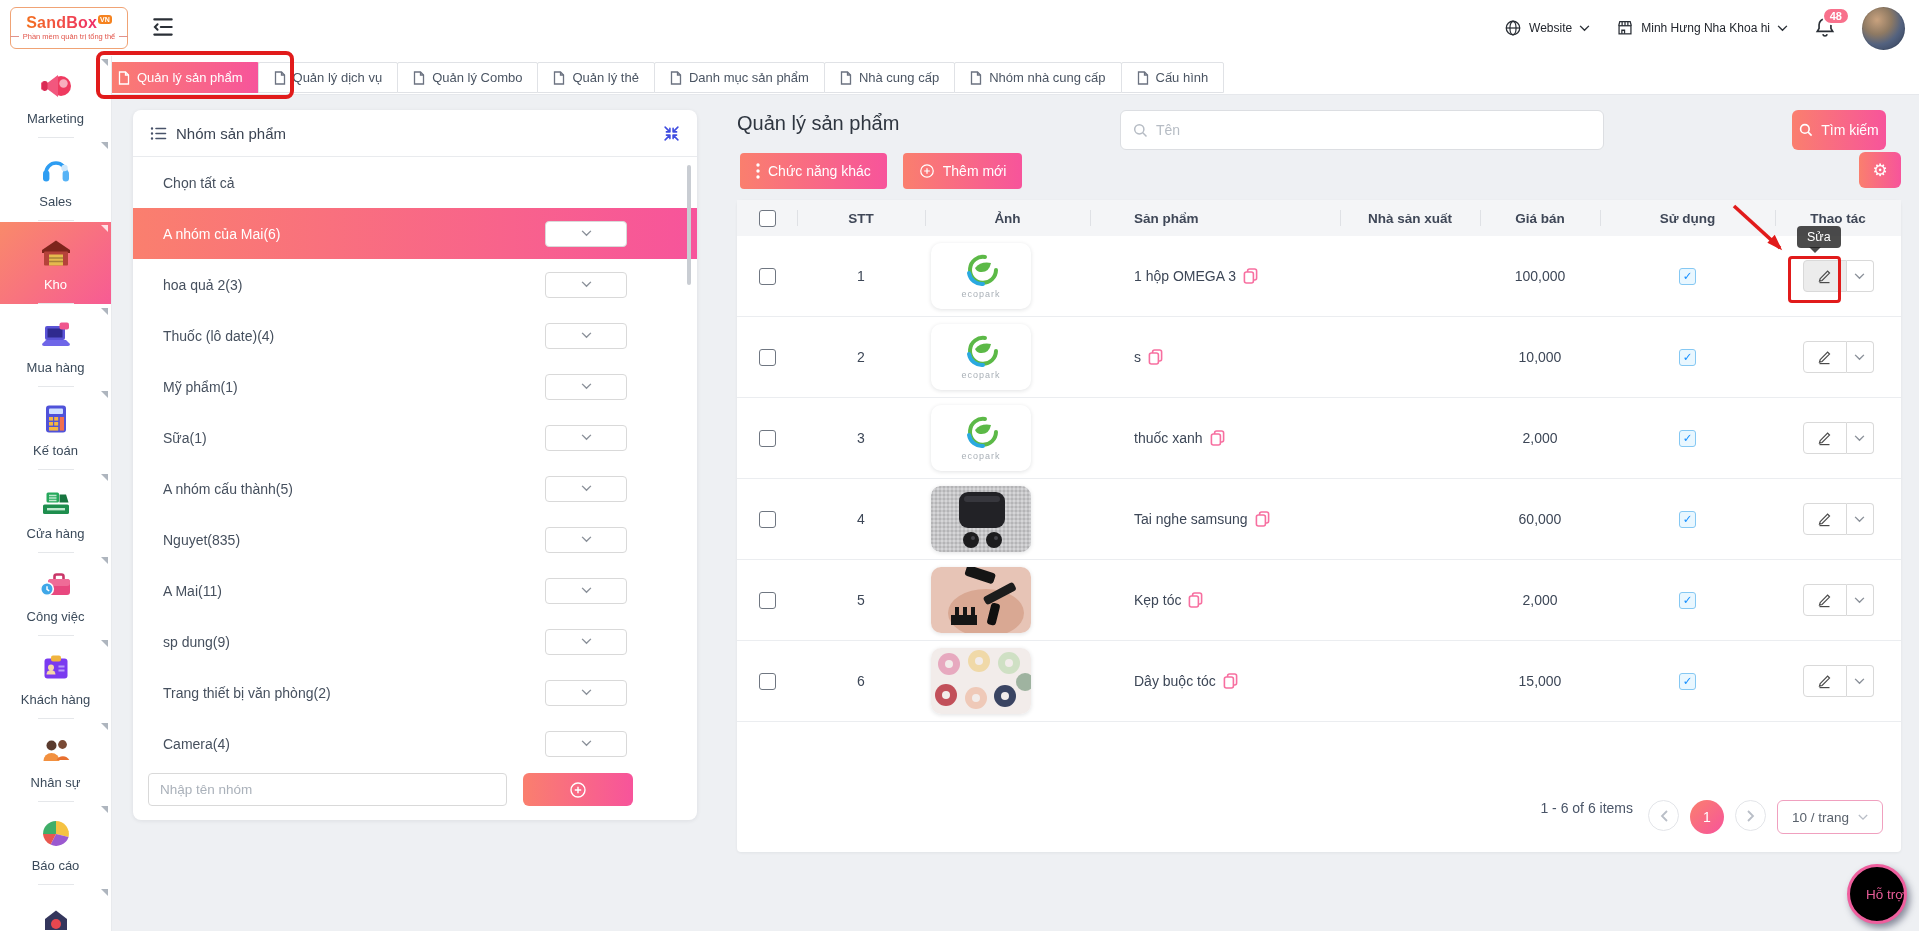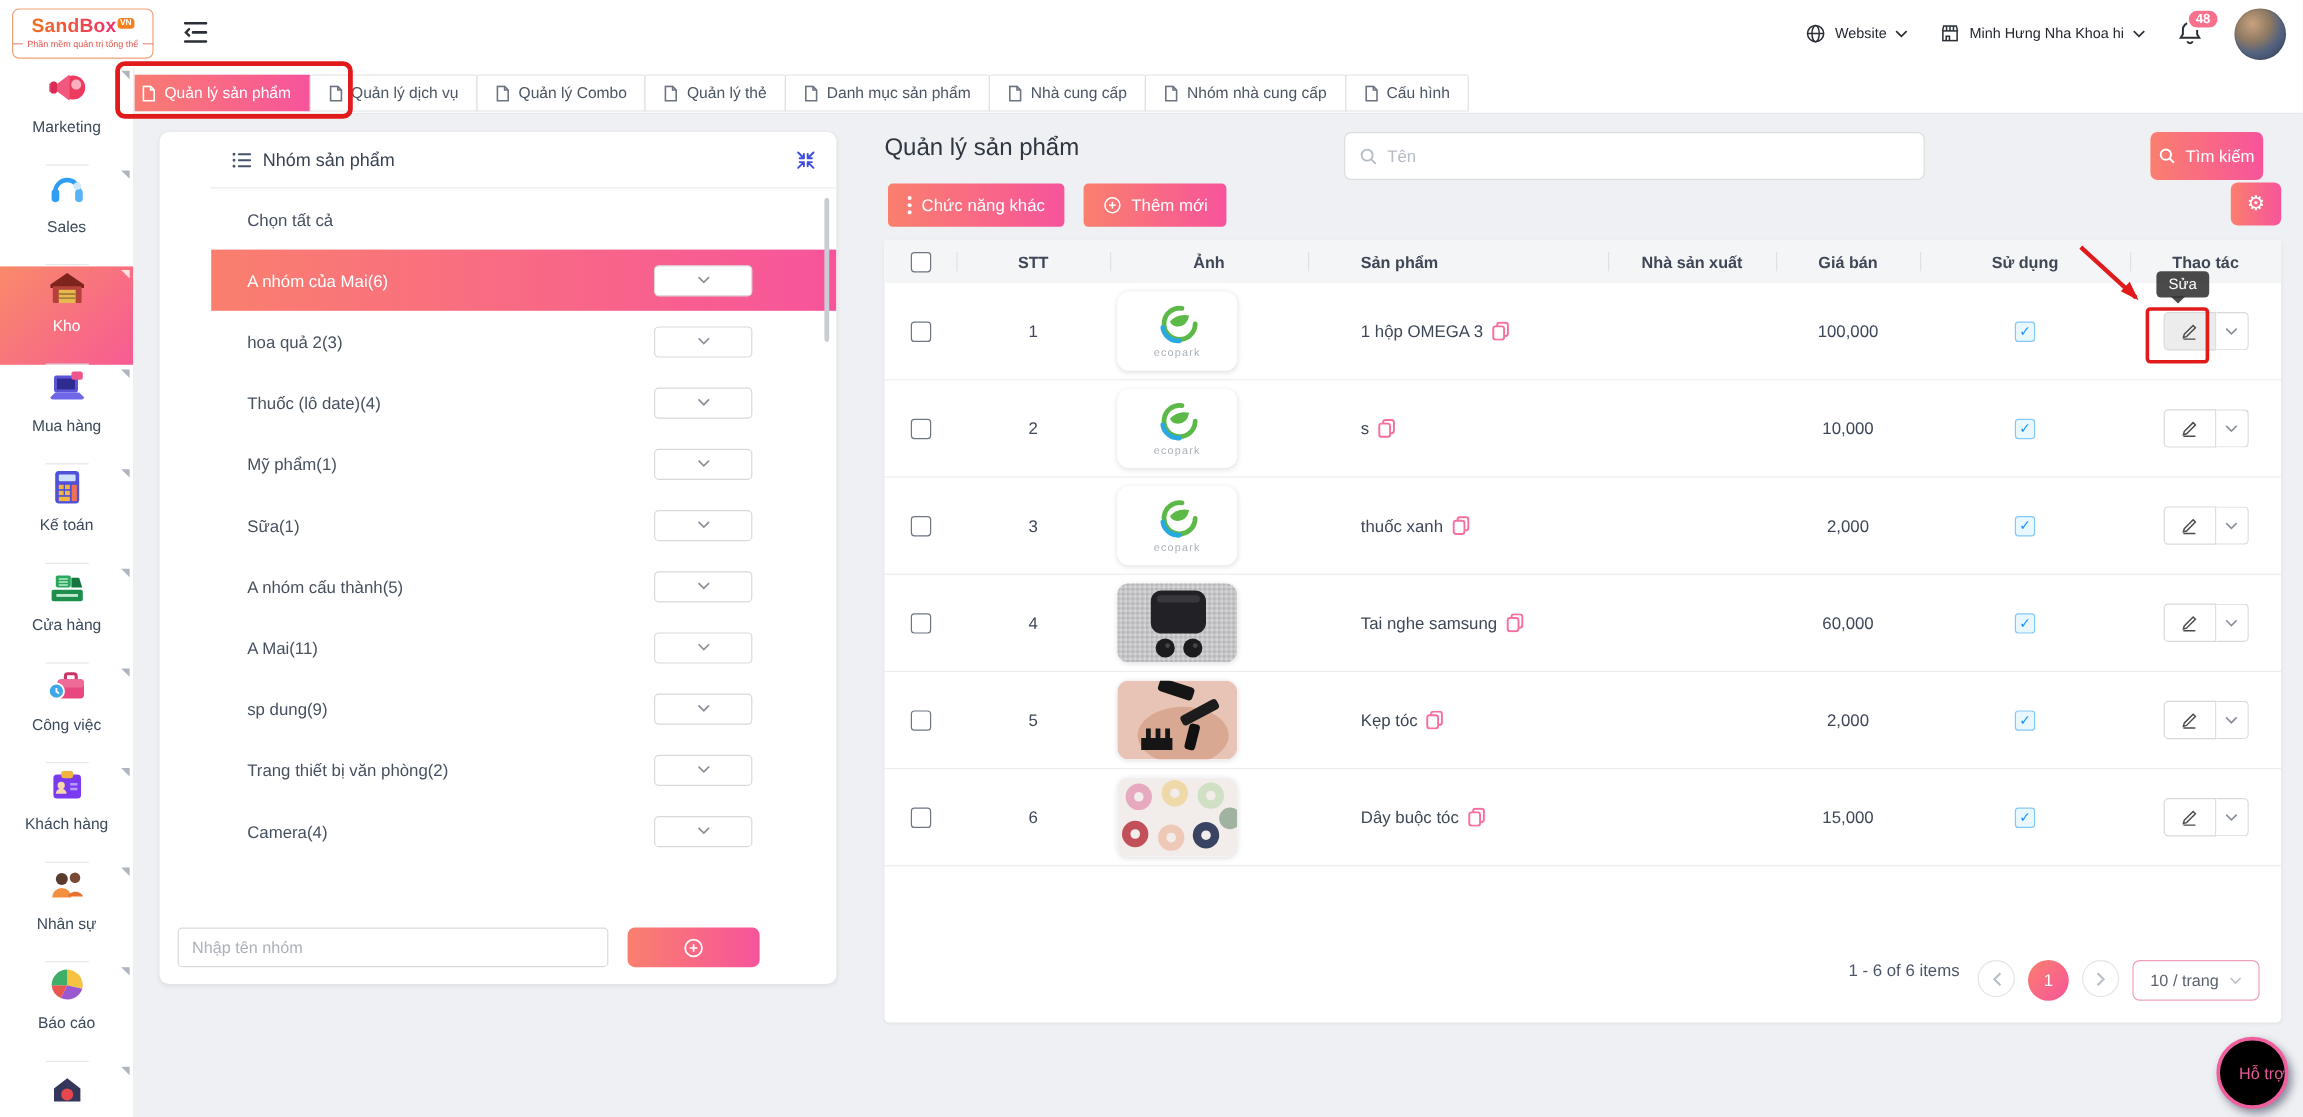--- a/index.html
+++ b/index.html
@@ -23,31 +23,31 @@
 
   
   .tabbar { position:absolute; left:103px; top:62px; display:flex; }
   .tab { height:31px; display:flex; align-items:center; gap:7px; padding:0 15px; background:#fff; border:1px solid #e0e2e6; margin-left:-1px; font-size:13px; color:#4b5563; white-space:nowrap; cursor:pointer; border-radius:2px 2px 0 0; }
   .tab.active { background:linear-gradient(90deg,#fa7f6e,#f7549b); color:#fff; border-color:transparent; font-weight:500; }
   .tab.active svg { stroke:#fff; }
   .tab svg { stroke:#6b7280; }
 
   
   .sidebar { position:absolute; left:0; top:56px; width:112px; height:875px; background:#fff; border-right:1px solid #e8eaed; overflow:hidden; }
-  .side-item { position:relative; height:82px; display:flex; flex-direction:column; align-items:center; justify-content:flex-start; gap:6px; cursor:pointer; }
+  .side-item { position:relative; height:82px; display:flex; flex-direction:column; align-items:center; justify-content:center; gap:6px; cursor:pointer; }
   .side-item .lbl { font-size:13px; color:#3b4a5a; }
   .side-item::after { content:""; position:absolute; top:3px; right:3px; border-left:7px solid transparent; border-top:7px solid #9aa2ae; opacity:.8; }
   .side-item.active { background:linear-gradient(135deg,#f98a6a,#f75b94); }
   .side-item.active .lbl { color:#fff; font-weight:500; }
   .side-item.active::after { border-top-color:#fff; }
   .side-div { height:1px; width:36px; background:#e5e7ea; margin:0 auto; position:relative; top:-1px; }
   .side-item .ico { width:36px; height:36px; }
 
   
-  .gpanel { position:absolute; left:133px; top:110px; width:564px; height:710px; background:#fff; border-radius:8px; box-shadow:0 1px 4px rgba(25,30,40,.08); overflow:hidden;padding-left:43px; }
+  .gpanel { position:absolute; left:133px; top:110px; width:564px; height:710px; background:#fff; border-radius:8px; box-shadow:0 1px 4px rgba(25,30,40,.08); overflow:hidden; }
   .gpanel-head { height:47px; display:flex; align-items:center; justify-content:space-between; padding:0 17px; border-bottom:1px solid #e9ebee; }
   .gpanel-title { display:flex; align-items:center; gap:9px; font-size:15px; color:#3a4352; }
   .collapse-btn { cursor:pointer; display:flex; }
   .grow { position:relative; height:51px; display:flex; align-items:center; padding-left:30px; font-size:14px; color:#46505e; cursor:pointer; }
   .grow.active { background:linear-gradient(90deg,#fa7f6e,#f7549b); color:#fff; }
   .grow .chev-btn { position:absolute; right:70px; top:50%; transform:translateY(-50%); width:82px; height:26px; background:#fff; border:1px solid #d9d9d9; border-radius:4px; display:flex; align-items:center; justify-content:center; cursor:pointer; }
   .gscroll { position:absolute; right:6px; top:55px; width:4px; height:120px; background:#c9cdd3; border-radius:2px; }
   .gadd-row { position:absolute; left:15px; top:663px; width:534px; display:flex; gap:16px; }
   .gadd-input { width:359px; height:33px; border:1px solid #d9d9d9; border-radius:4px; padding:0 11px; font-size:13.5px; color:#3d4757; outline:none; font-family:inherit; }
   .gadd-input::placeholder { color:#aab1ba; }
@@ -395,20 +395,28 @@
         </div>
         <div class="grow">
           <span>A nhóm cấu thành(5)</span>
           <span class="chev-btn">
             <svg width="11" height="7" viewBox="0 0 12 8" fill="none" stroke="#8a9099" stroke-width="1.6">
               <path d="M1 1l5 5 5-5"></path>
             </svg>
           </span>
         </div>
         <div class="grow">
+          <span>Nguyet(835)</span>
+          <span class="chev-btn">
+            <svg width="11" height="7" viewBox="0 0 12 8" fill="none" stroke="#8a9099" stroke-width="1.6">
+              <path d="M1 1l5 5 5-5"></path>
+            </svg>
+          </span>
+        </div>
+        <div class="grow">
           <span>A Mai(11)</span>
           <span class="chev-btn">
             <svg width="11" height="7" viewBox="0 0 12 8" fill="none" stroke="#8a9099" stroke-width="1.6">
               <path d="M1 1l5 5 5-5"></path>
             </svg>
           </span>
         </div>
         <div class="grow">
           <span>sp dung(9)</span>
           <span class="chev-btn">

